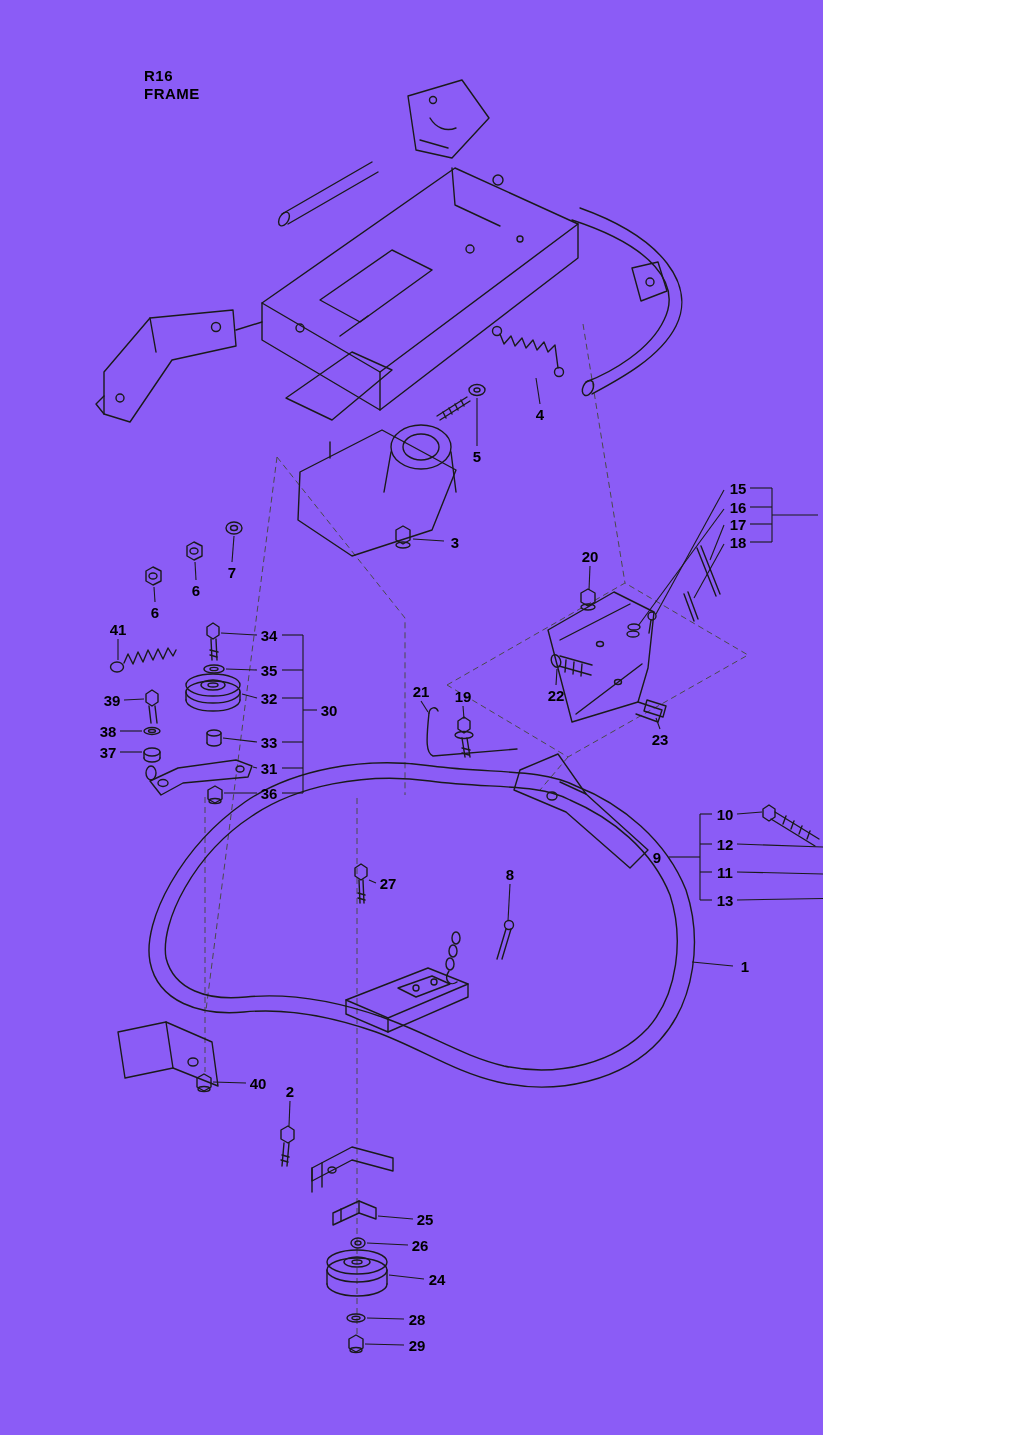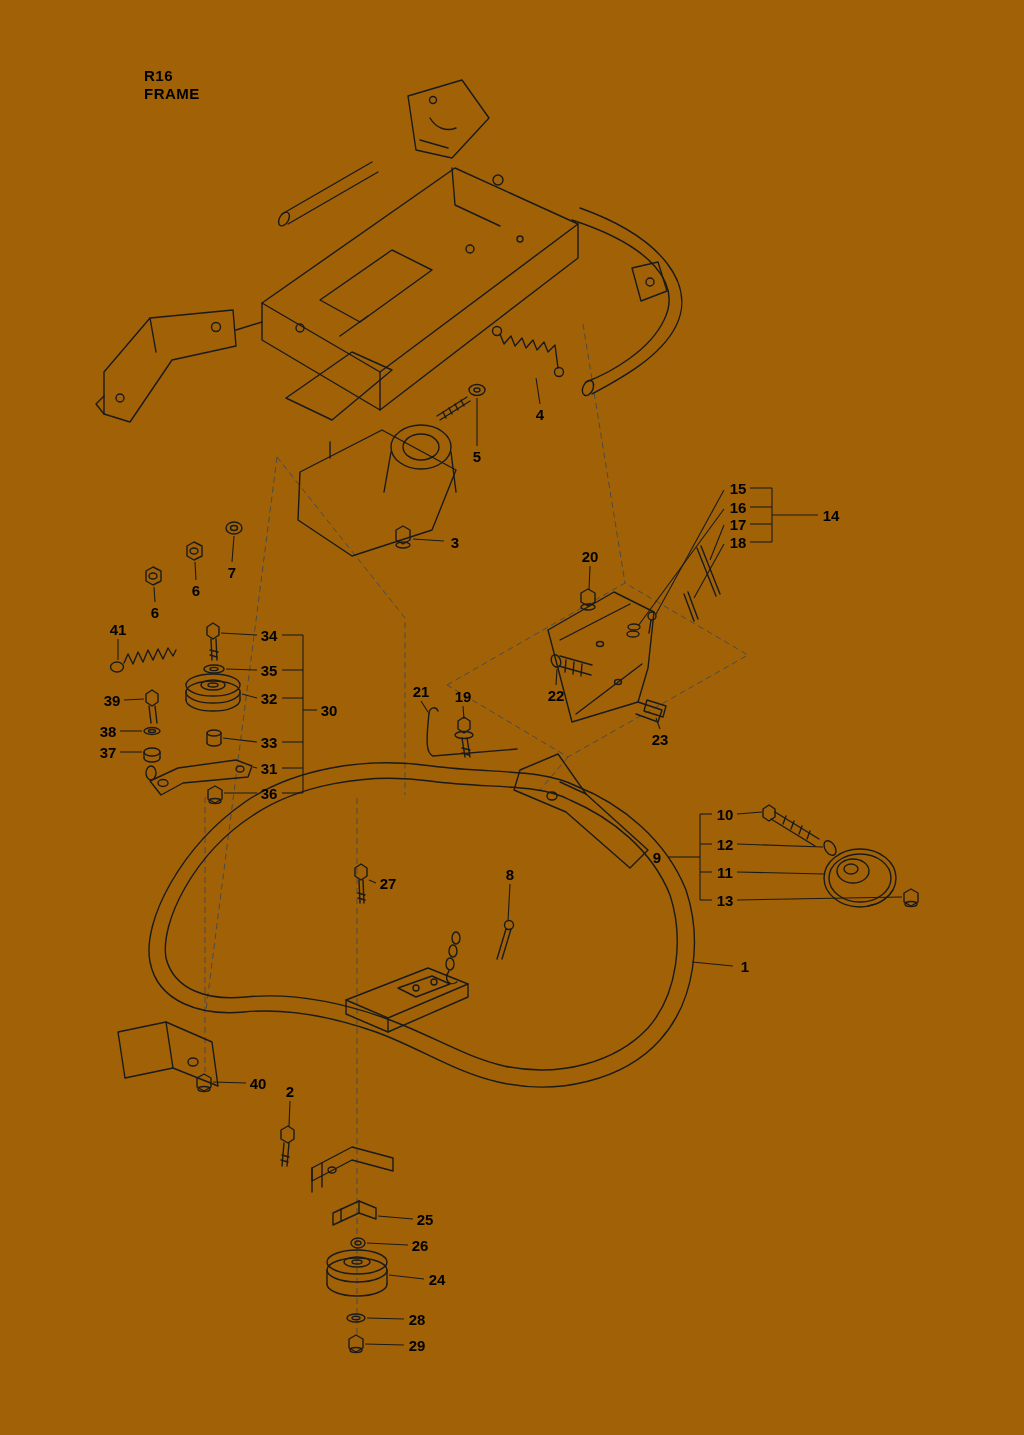--- a/index.html
+++ b/index.html
@@ -1,17 +1,17 @@
 <!DOCTYPE html>
 <html><head>
 <meta charset="utf-8">
 <style>
   *{margin:0;padding:0;box-sizing:border-box}
   html,body{background:#ffffff}
-  .canvas{position:relative;width:1024px;height:1435px;background:#a16207;
+  .canvas{position:relative;width:823px;height:1435px;background:#8b5cf6;
           font-family:"Liberation Sans","DejaVu Sans",sans-serif;overflow:hidden}
   svg{display:block}
   .art path,.art circle,.art ellipse,.art polyline{
     fill:none;stroke:#1a1a1a;stroke-width:1.4;stroke-linecap:round;stroke-linejoin:round}
   .dash path{fill:none;stroke:#4a4a4a;stroke-width:1;stroke-dasharray:6 4}
   .bracket line,.leader{fill:none;stroke:#1a1a1a;stroke-width:1.1}
   .callout{font-weight:bold;font-size:15px;font-family:"Liberation Sans","DejaVu Sans",sans-serif;
            fill:#000;text-anchor:middle;dominant-baseline:central}
   .title-text{font-weight:bold;font-size:15px;letter-spacing:.5px;
            font-family:"Liberation Sans","DejaVu Sans",sans-serif;fill:#000}

